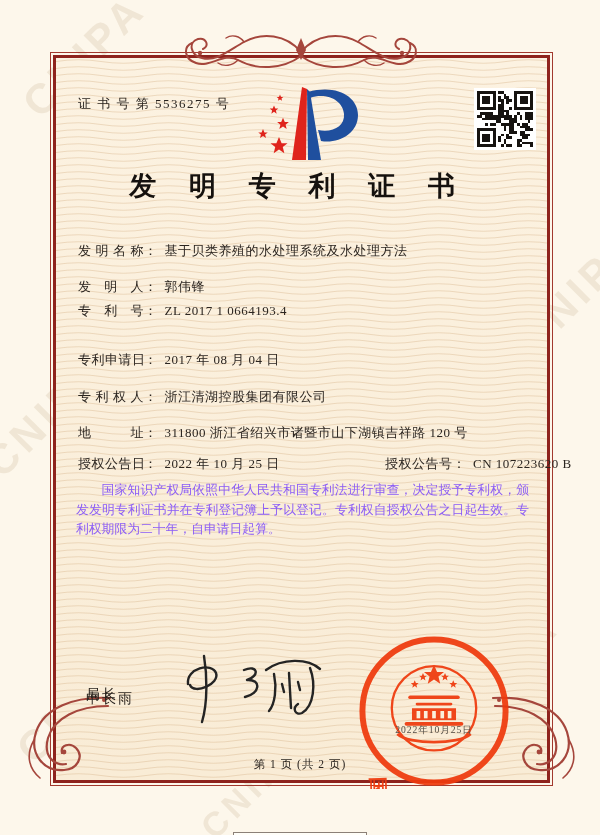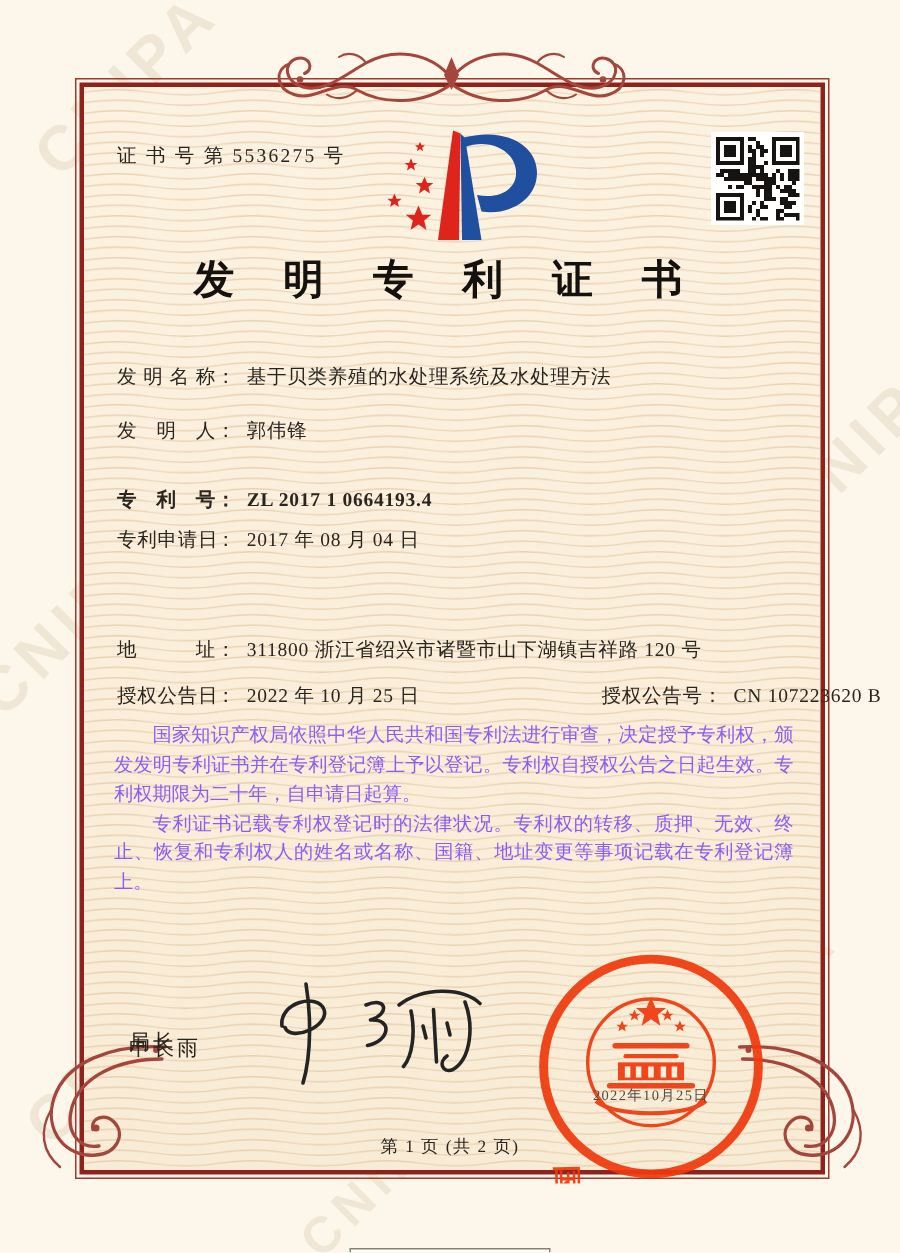--- a/index.html
+++ b/index.html
@@ -33,21 +33,21 @@
   .certno{position:absolute; left:78px; top:95px; font-size:13px; letter-spacing:1.5px; color:#2a241f;}
   .logo{position:absolute; left:236px; top:84px;}
   .qr{position:absolute; left:474px; top:88px; width:62px; height:62px; background:#fff; padding:3px; box-sizing:border-box;}
   .title{
     position:absolute; left:0; right:16px; top:168px; text-align:center;
     font-size:27px; font-weight:700; letter-spacing:13px; text-indent:13px; color:#15110e;
   }
   .row{position:absolute; left:78px; font-size:13px; letter-spacing:0.5px; white-space:nowrap;}
   .flabel{display:inline-block; width:66px; text-align:justify; text-align-last:justify; vertical-align:top;}
   .fvalue{margin-left:7px;text-align:center;}
-  .pair2{position:absolute; left:307px; top:0; white-space:nowrap;margin-left:16px;}
+  .pair2{position:absolute; left:307px; top:0; white-space:nowrap;}
   .body-text{
     position:absolute; left:76px; top:481px; width:453px;
     font-size:12.8px; line-height:19.5px; color:#8b5cf6;
     text-align:justify;
   }
   .body-text p{margin:0; text-indent:2em;}
   .director{position:absolute; left:86px; font-size:14px; letter-spacing:2px; color:#2a241f;}
   .signature{position:absolute; left:162px; top:646px;}
   .seal{position:absolute; left:356px; top:633px; opacity:0.93;}
   .pagenum{position:absolute; left:0; right:0; top:757px; text-align:center; font-size:11.5px; letter-spacing:1px; color:#2a241f;}
@@ -282,41 +282,43 @@
     </div>
 
     <div class="title">发 明 专 利 证 书</div>
 
     <div class="row" style="top:242px;">
       <span class="flabel">发明名称</span><span>：</span><span class="fvalue">基于贝类养殖的水处理系统及水处理方法</span>
     </div>
     <div class="row" style="top:278px;">
       <span class="flabel">发明人</span><span>：</span><span class="fvalue">郭伟锋</span>
     </div>
-    <div class="row" style="top:324px;font-weight:bold;">
+    <div class="row" style="top:302px;">
       <span class="flabel">专利号</span><span>：</span><span class="fvalue">ZL 2017 1 0664193.4</span>
     </div>
     <div class="row" style="top:351px;">
       <span class="flabel">专利申请日</span><span>：</span><span class="fvalue">2017 年 08 月 04 日</span>
+    </div>
+    <div class="row" style="top:388px;">
+      <span class="flabel">专利权人</span><span>：</span><span class="fvalue">浙江清湖控股集团有限公司</span>
     </div>
     <div class="row" style="top:424px;">
       <span class="flabel">地址</span><span>：</span><span class="fvalue">311800 浙江省绍兴市诸暨市山下湖镇吉祥路 120 号</span>
     </div>
     <div class="row" style="top:455px;">
       <span>
         <span class="flabel">授权公告日</span><span>：</span><span class="fvalue">2022 年 10 月 25 日</span>
       </span>
       <span class="pair2">
         <span>授权公告号</span><span>：</span><span class="fvalue">CN 107223620 B</span>
       </span>
     </div>
 
     <div class="body-text">
       <p>国家知识产权局依照中华人民共和国专利法进行审查，决定授予专利权，颁发发明专利证书并在专利登记簿上予以登记。专利权自授权公告之日起生效。专利权期限为二十年，自申请日起算。</p>
-      <p>专利证书记载专利权登记时的法律状况。专利权的转移、质押、无效、终止、恢复和专利权人的姓名或名称、国籍、地址变更等事项记载在专利登记簿上。</p>
     </div>
 
     <div class="director" style="top:686px;">局长</div>
     <div class="director" style="top:690px;">申长雨</div>
 
     <svg class="signature" width="170" height="82" viewBox="0 0 170 82" xmlns="http://www.w3.org/2000/svg">
       <g fill="none" stroke="#242424" stroke-width="2.4" stroke-linecap="round" stroke-linejoin="round">
         <path d="M26,38 C24,22 50,16 54,27 C58,38 32,49 28,39"></path>
         <path d="M42,10 C45,28 46,56 40,76"></path>
         <path d="M82,24 C96,18 98,30 85,34 C100,33 98,48 83,51"></path>

